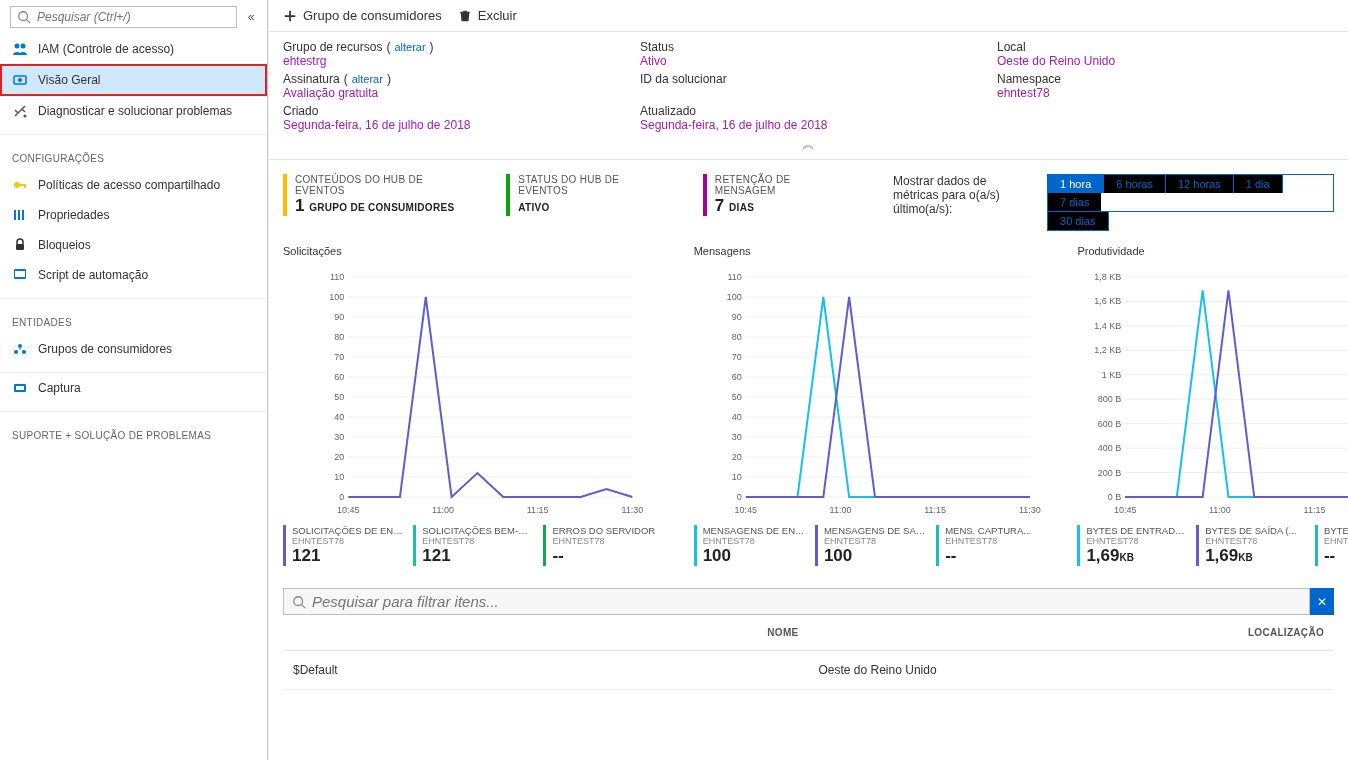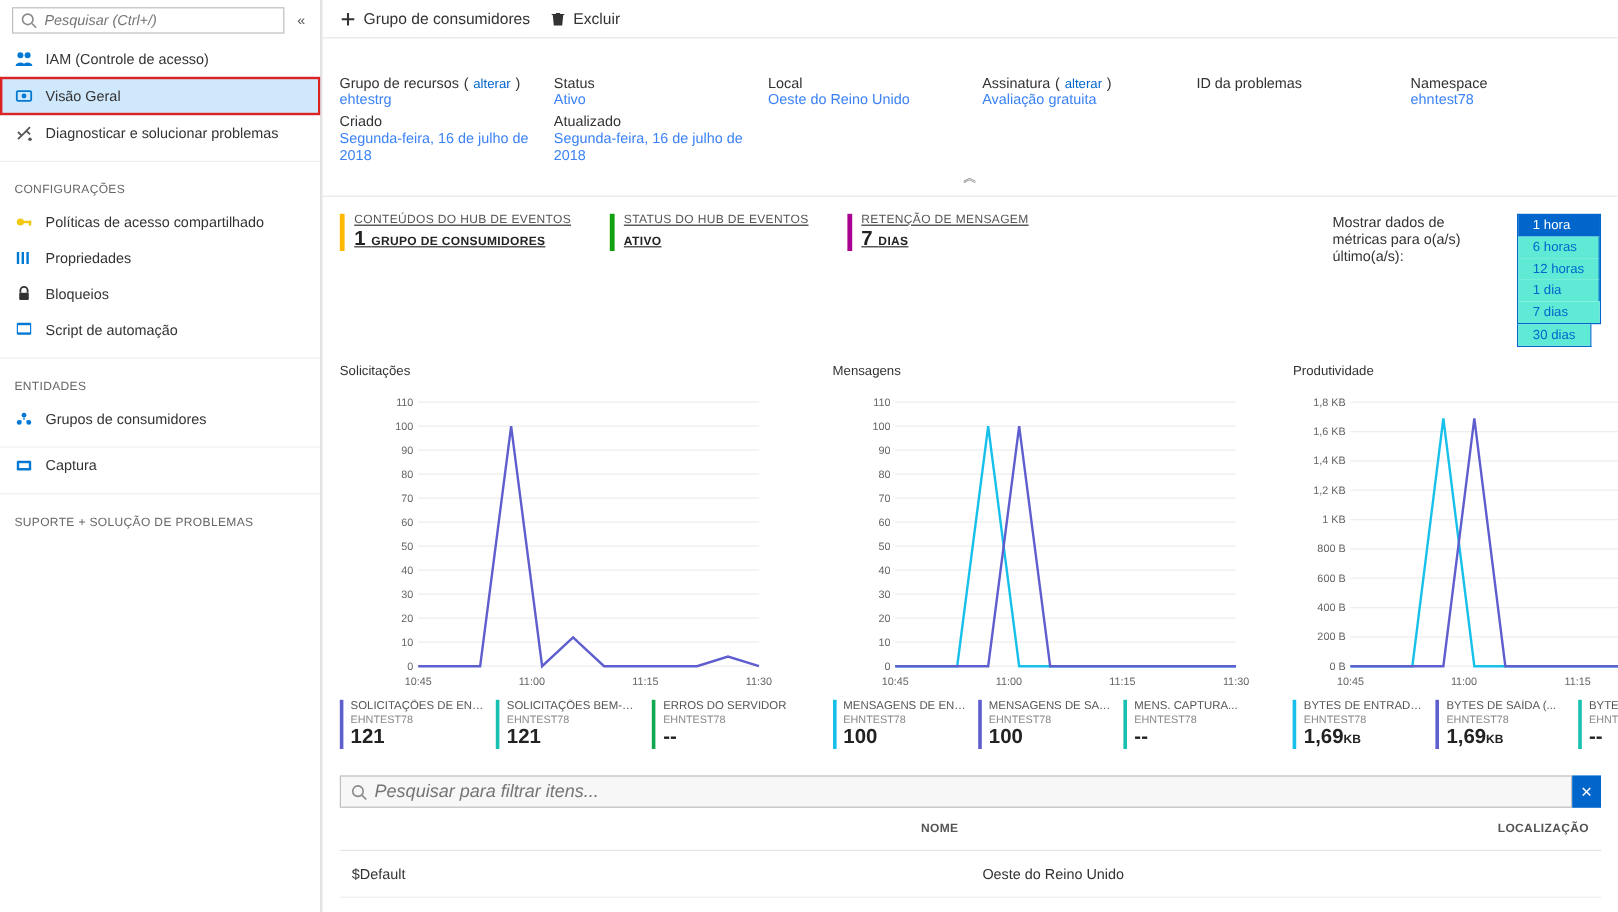--- a/index.html
+++ b/index.html
@@ -15,38 +15,38 @@
   .nav-item .icon { width: 16px; height: 16px; display: inline-flex; align-items: center; justify-content: center; font-size: 14px; }
   .nav-item.active { background: #cfe8fc; border: 2px solid #d22; padding: 6px 10px; }
   .nav-section { font-size: 10px; color: #666; letter-spacing: .3px; padding: 18px 12px 6px; text-transform: uppercase; }
   .nav-sep { border-top: 1px solid #eee; margin-top: 8px; }
   
   .main { flex: 1; display: flex; flex-direction: column; border-left: 1px solid #eee; overflow: hidden; }
   .toolbar { display: flex; align-items: center; gap: 16px; padding: 8px 14px; border-bottom: 1px solid #e5e5e5; }
   .tool-btn { display: flex; align-items: center; gap: 6px; font-size: 13px; color: #333; cursor: pointer; }
   .tool-btn svg { width: 14px; height: 14px; }
   .essentials { padding: 8px 14px 6px; border-bottom: 1px solid #e5e5e5; }
-  .ess-grid { display: grid; grid-template-columns: repeat(6,1fr); gap: 4px 20px; margin-top: 22px; }
+  .ess-grid { display: grid; grid-template-columns: repeat(3,1fr); gap: 4px 20px; }
   .ess-cell { }
   .ess-label { font-size: 12px; color: #333; display: flex; gap: 4px; align-items: baseline; }
   .ess-link { color: #0066cc; cursor: pointer; }
   .ess-alter { color: #0066cc; font-size: 11px; }
-  .ess-val { font-size: 12px; color: #3b82f6; }
+  .ess-val { font-size: 12px; color: #a21caf; }
   .ess-chevron { text-align: center; color: #888; font-size: 12px; margin-top: 4px; cursor: pointer; }
   .content { flex: 1; overflow-y: auto; padding: 14px; }
   .kpi-row { display: flex; align-items: flex-start; gap: 40px; margin-bottom: 14px; }
   .kpi-left { display: flex; gap: 32px; }
-  .kpi { border-left: 4px solid; padding-left: 8px; text-decoration: underline; }
+  .kpi { border-left: 4px solid; padding-left: 8px; }
   .kpi-title { font-size: 10px; letter-spacing: .3px; color: #555; text-transform: uppercase; }
   .kpi-val { font-size: 17px; font-weight: 600; color: #222; }
   .kpi-sub { font-size: 10px; letter-spacing: .3px; font-weight: 600; text-transform: uppercase; }
   .time-group { display: flex; flex-direction: column; gap: 6px; align-items: flex-start; margin-left: auto; }
   .time-label { font-size: 12px; color: #333; max-width: 140px; }
-  .time-buttons { display: flex; flex-wrap: wrap; gap: 0; border: 1px solid #0066cc; flex-direction: column; }
-  .time-btn { border-right: 1px solid #0066cc; color: #0066cc; background: #5eead4; padding: 3px 12px; font-size: 11px; cursor: pointer; }
+  .time-buttons { display: flex; flex-wrap: wrap; gap: 0; border: 1px solid #0066cc; }
+  .time-btn { border-right: 1px solid #0066cc; color: #0066cc; background: #000000; padding: 3px 12px; font-size: 11px; cursor: pointer; }
   .time-btn:last-child { border-right: none; }
   .time-btn.active { background: #0066cc; color: #fff; }
   .time-buttons.row2 { border-top: none; }
   .charts { display: flex; gap: 30px; }
   .chart-col { flex: 1; }
   .chart-title { font-size: 11px; color: #333; margin-bottom: 10px; }
   .chart-area { height: 250px; position: relative; margin-bottom: 8px; }
   .chart-area svg { width: 100%; height: 100%; }
   .series { fill: none; stroke-width: 2; }
   .metric-row { display: flex; gap: 10px; }
@@ -216,21 +216,21 @@
       <div class="ess-cell">
         <div class="ess-label">
             <span>Assinatura</span> 
             <span>(</span>
             <span class="ess-alter">alterar</span>
             <span>)</span>
           </div>
         <div class="ess-val ess-link">Avaliação gratuita</div>
       </div>
       <div class="ess-cell">
-        <div class="ess-label">ID da problemas</div>
+        <div class="ess-label">ID da solucionar</div>
       </div>
       <div class="ess-cell">
         <div class="ess-label">Namespace</div>
         <div class="ess-val">ehntest78</div>
       </div>
       <div class="ess-cell">
         <div class="ess-label">Criado</div>
         <div class="ess-val">Segunda-feira, 16 de julho de 2018</div>
       </div>
       <div class="ess-cell">

